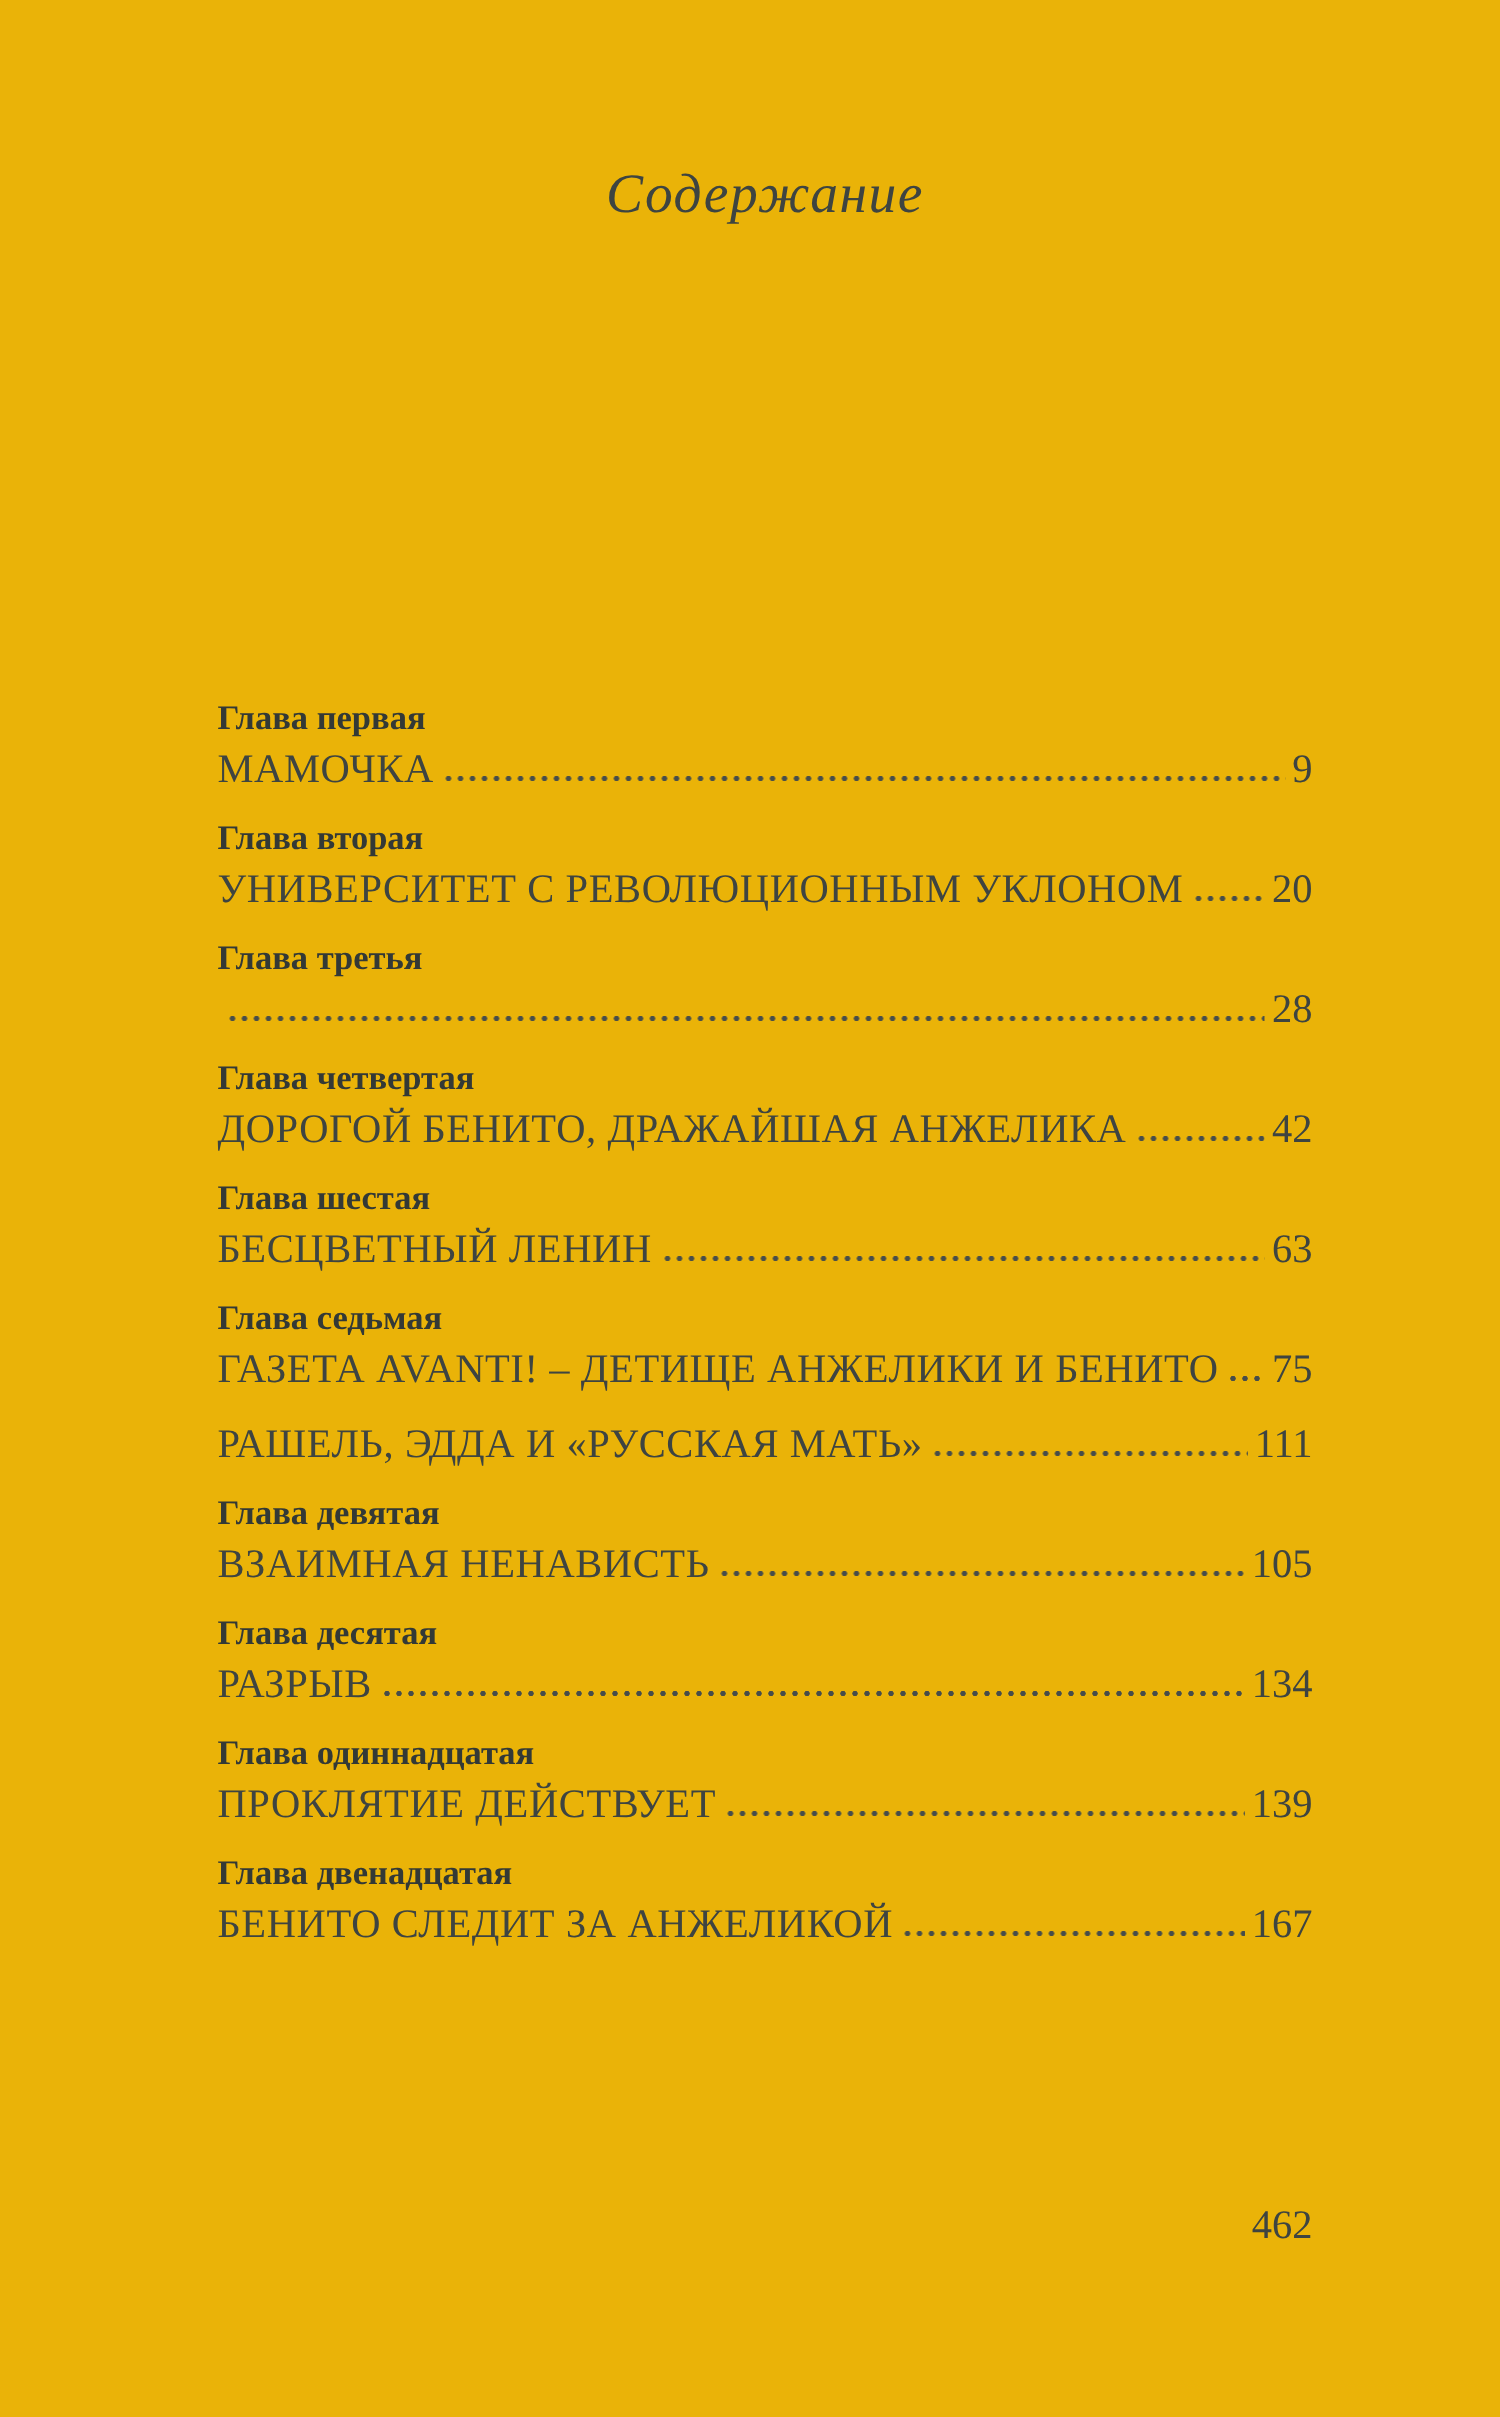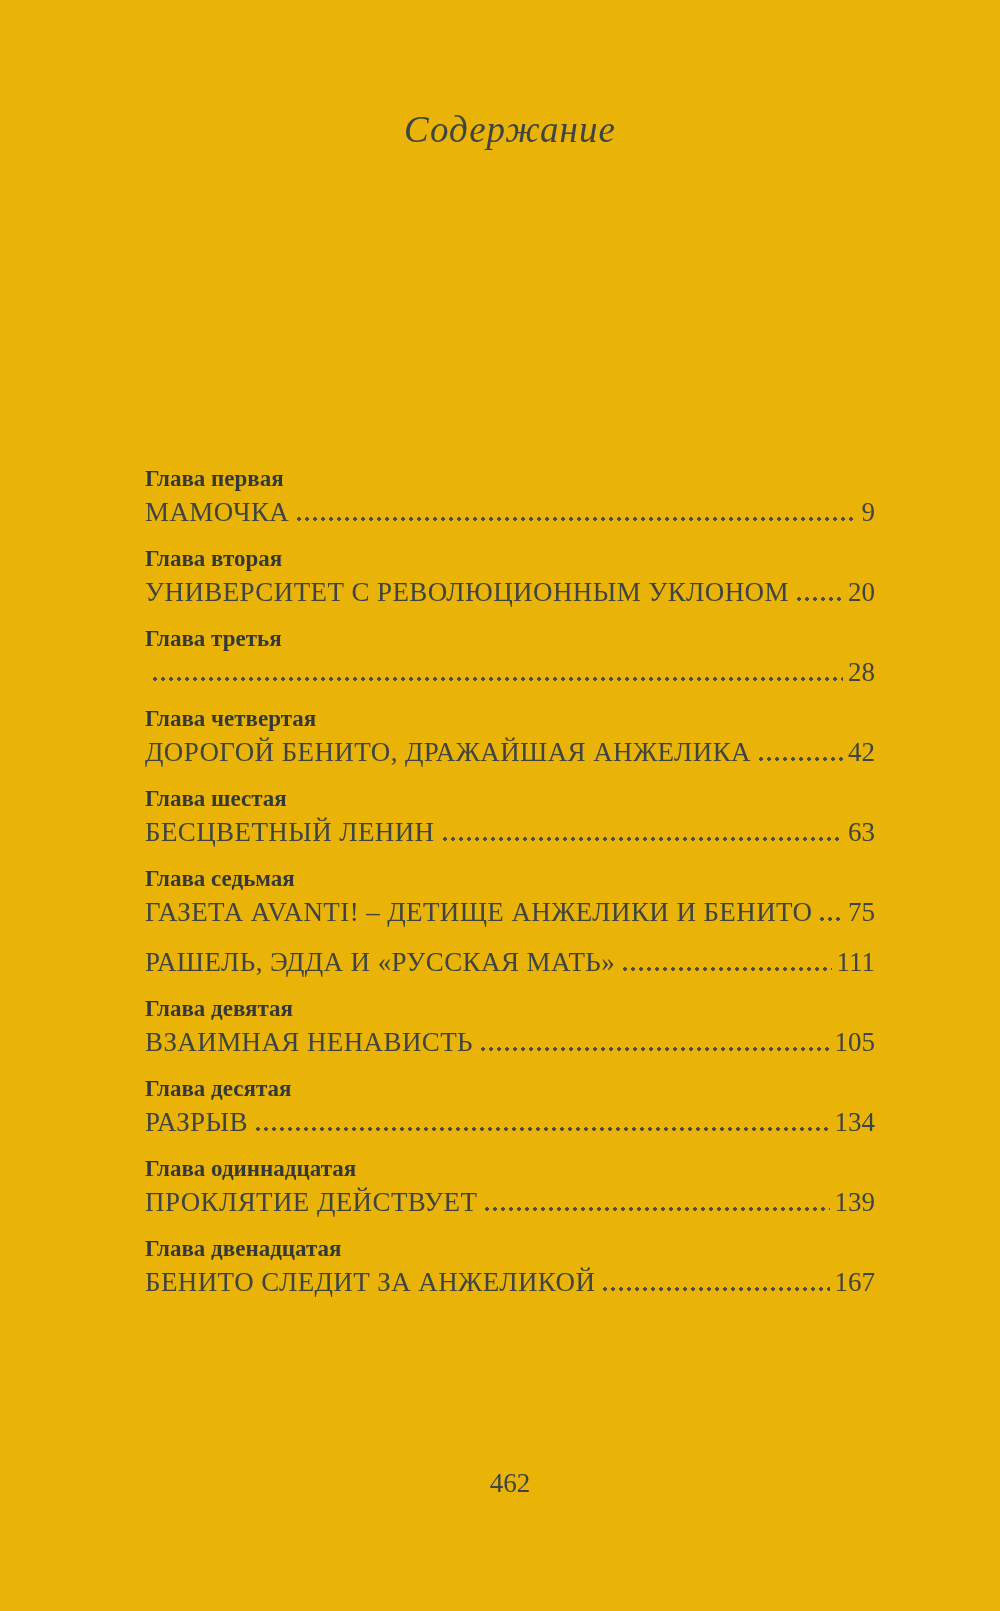--- a/index.html
+++ b/index.html
@@ -72,21 +72,21 @@
   }
   .pnum {
     white-space: nowrap;
     margin-left: 2px;
   }
   .folio {
     position: absolute;
     top: 1468px;
     left: 0;
     width: 100%;
-    text-align: center;
+    text-align: right;
     font-size: 27px;
     color: #3e4441;
   }
 </style>
 </head>
 <body>
 
 <div class="page">
   <div class="content">
 

